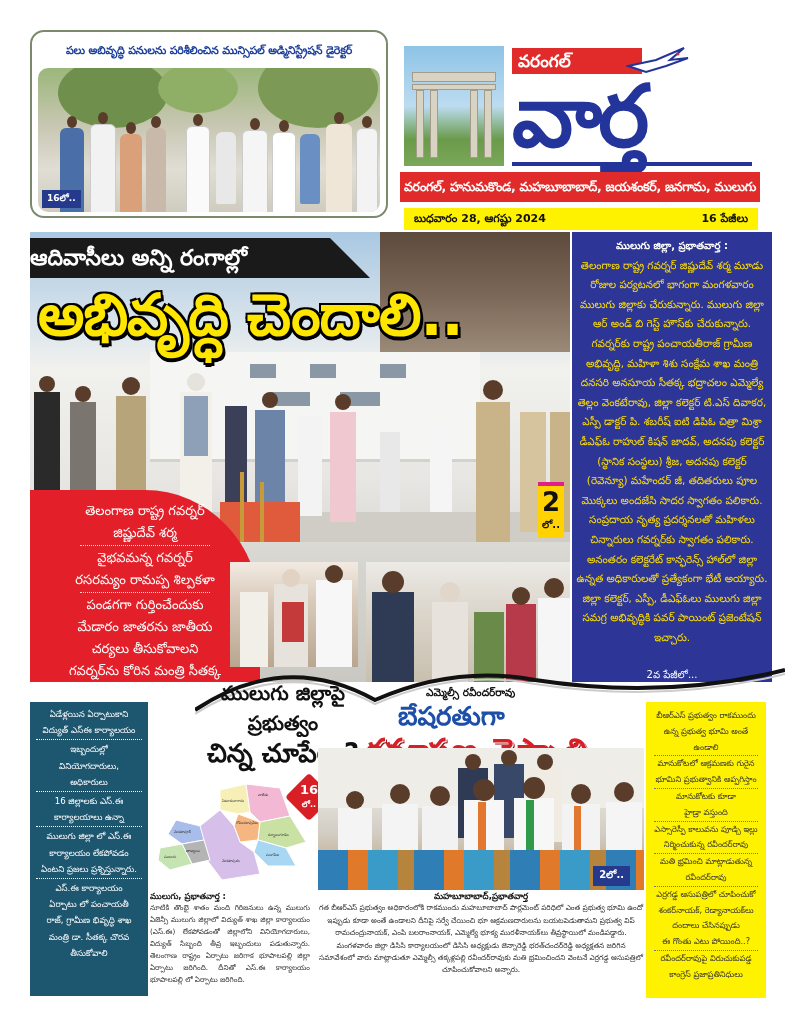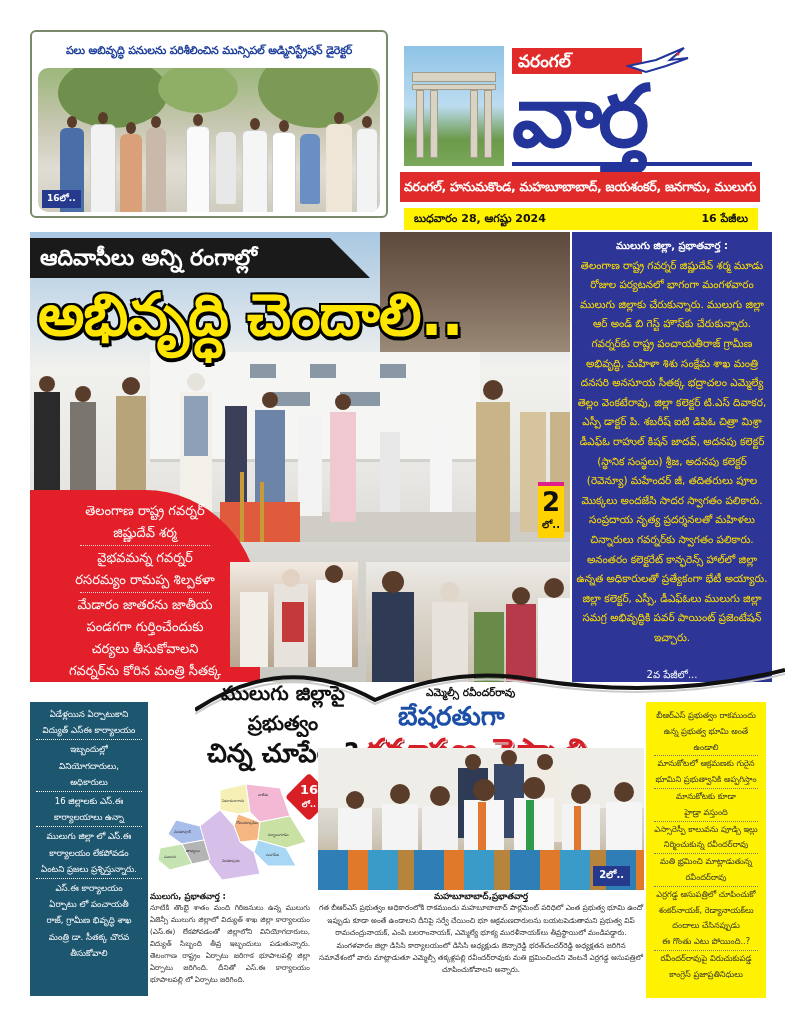--- a/index.html
+++ b/index.html
@@ -4,21 +4,21 @@
 <style>
   * { box-sizing: border-box; margin: 0; padding: 0; }
   html, body { width: 787px; height: 1024px; background: #ffffff; overflow: hidden; }
   body { font-family: "DejaVu Sans", sans-serif; position: relative; }
 
   .abs { position: absolute; }
 
   
   .top-news {
     left: 30px; top: 30px; width: 358px; height: 188px;
-    border: 2px solid #7a8a6a; border-radius: 6px; background: #fff;
+    border: 2px solid #7a8a6a; border-radius: 14px; background: #fff;
     overflow: hidden;
   }
   .top-news .headline {
     position: absolute; left: 6px; top: 4px; right: 6px; height: 30px;
     color: #1d3f9b; font-weight: bold; font-size: 11px; line-height: 30px;
     white-space: nowrap; letter-spacing: -0.2px; text-align: center;
   }
   .top-news .photo {
     position: absolute; left: 6px; top: 36px; right: 6px; bottom: 4px;
     border-radius: 10px; overflow: hidden;
@@ -76,21 +76,21 @@
     background: linear-gradient(180deg, #5c4a3c 0%, #7a6656 50%, #9b8a78 100%);
   }
   .main-photo .building {
     position: absolute; left: 120px; top: 120px; width: 330px; height: 110px;
     background: #f5f5f3; border-bottom: 3px solid #d4d2cc;
   }
   .main-photo .window { position: absolute; width: 26px; height: 14px; background: #8a98a6; }
   .kicker {
     position: absolute; left: 0; top: 6px; width: 340px; height: 40px;
     background: #1a1a1a; color: #fff; font-size: 22px; font-weight: bold; line-height: 40px;
-    padding-left: 10px; clip-path: polygon(0 0, 300px 0, 340px 100%, 0 100%);
+    clip-path: polygon(0 0, 300px 0, 340px 100%, 0 100%);
     white-space: nowrap;
   }
   .main-headline {
     position: absolute; left: 8px; top: 48px; color: #ffe600; font-weight: bold;
     font-size: 58px; line-height: 70px; white-space: nowrap; letter-spacing: -1px;
     text-shadow: 3px 3px 0 #000, -2px -2px 0 #000, 2px -2px 0 #000, -2px 2px 0 #000, 0 4px 0 #000;
   }
   .crowd { position: absolute; left: 0; top: 260px; width: 540px; height: 180px; }
 
   .red-circle {
@@ -294,22 +294,22 @@
     <rect x="230" y="110" width="4" height="60" fill="#c79a3a"></rect>
   </svg>
 
   <div class="red-circle">
     <div>తెలంగాణ రాష్ట్ర గవర్నర్</div>
     <div>జిష్ణుదేవ్ శర్మ</div>
     <div class="sep"></div>
     <div>వైభవమన్న గవర్నర్</div>
     <div>రసరమ్యం రామప్ప శిల్పకళా</div>
     <div class="sep"></div>
+    <div>పండగగా గుర్తించేందుకు</div>
     <div>మేడారం జాతరను జాతీయ</div>
-    <div>పండగగా గుర్తించేందుకు</div>
     <div>చర్యలు తీసుకోవాలని</div>
     <div>గవర్నర్‌ను కోరిన మంత్రి సీతక్క</div>
   </div>
 
   <div class="page-ref-2" style="top:250px;">
     <div class="num">2</div>
     <div class="lo">లో..</div>
   </div>
 
   <div class="sub-photo-1">

